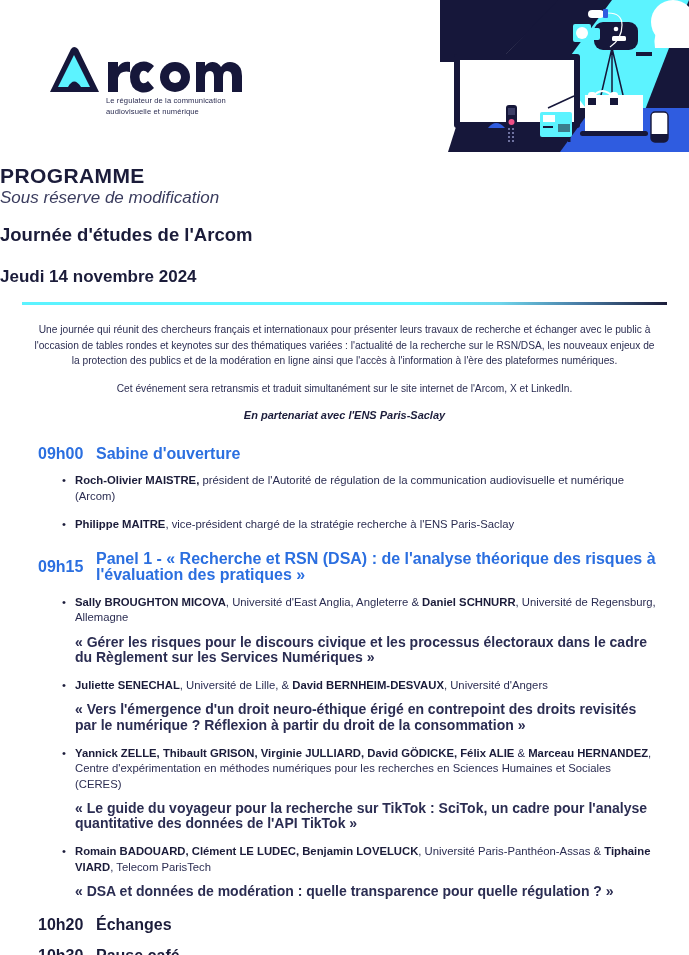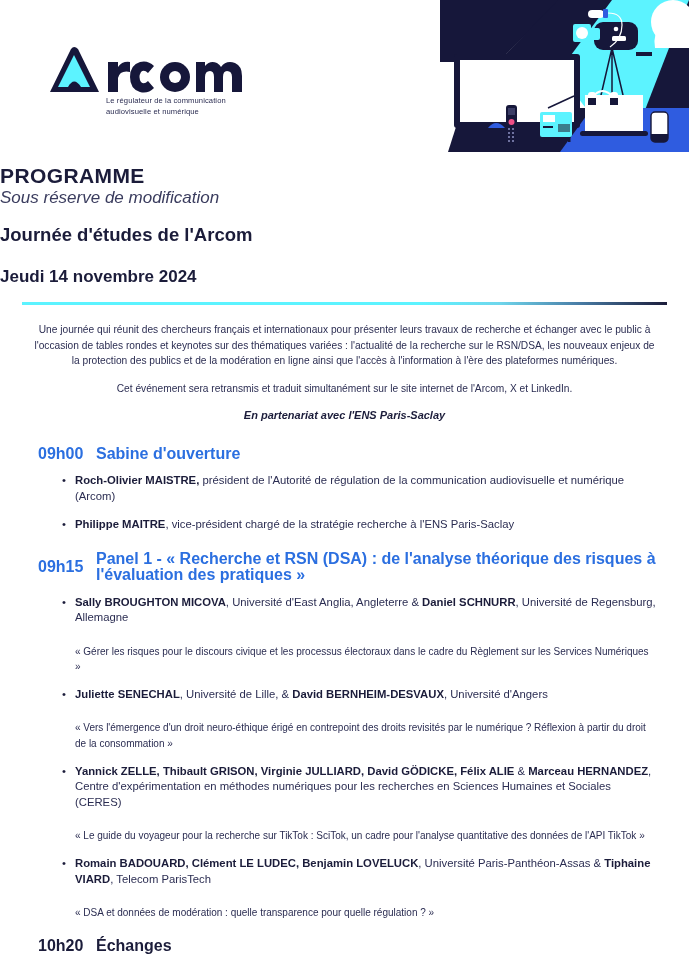--- a/index.html
+++ b/index.html
@@ -144,24 +144,25 @@
     left: 24px;
     top: 0;
     font-size: 11.3px;
     line-height: 15.4px;
     color: #1b1c3a;
   }
   .sp-line b { color: #1b1c3a; font-weight: bold; }
 
   .sp-talk {
     padding-left: 37px;
-    margin-top: 18px;
-    font-size: 10px;
+    margin-top: 9px;
+    font-size: 14px;
     line-height: 15.2px;
     color: #2b2d52;
+    font-weight: bold;
   }
   .gap-small { height: 14px; }
   .gap-mid { height: 18px; }
 </style>
 </head>
 <body>
 
 <div class="header">
 
   <div class="illus">

